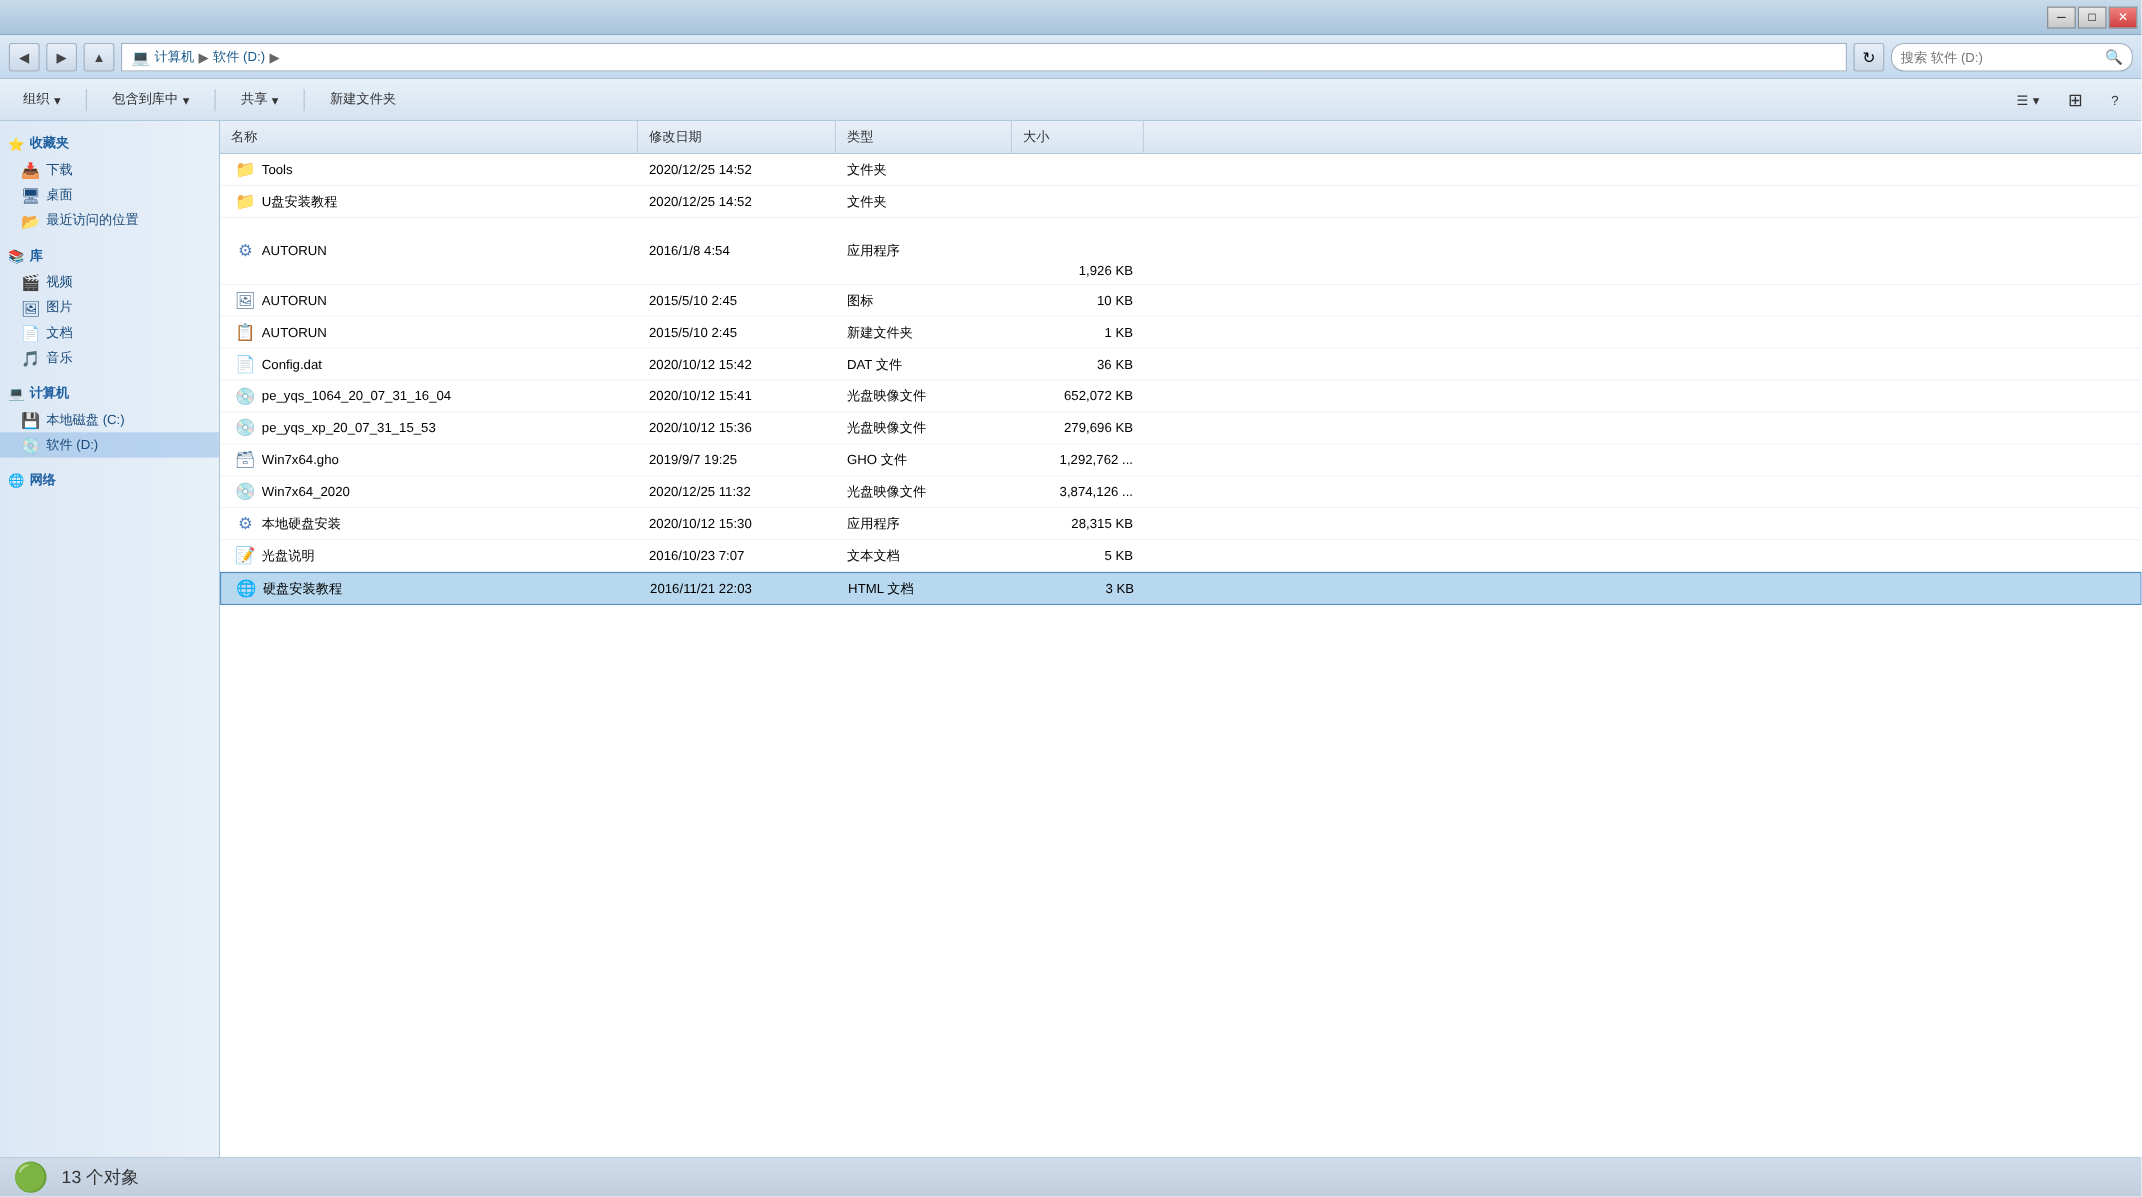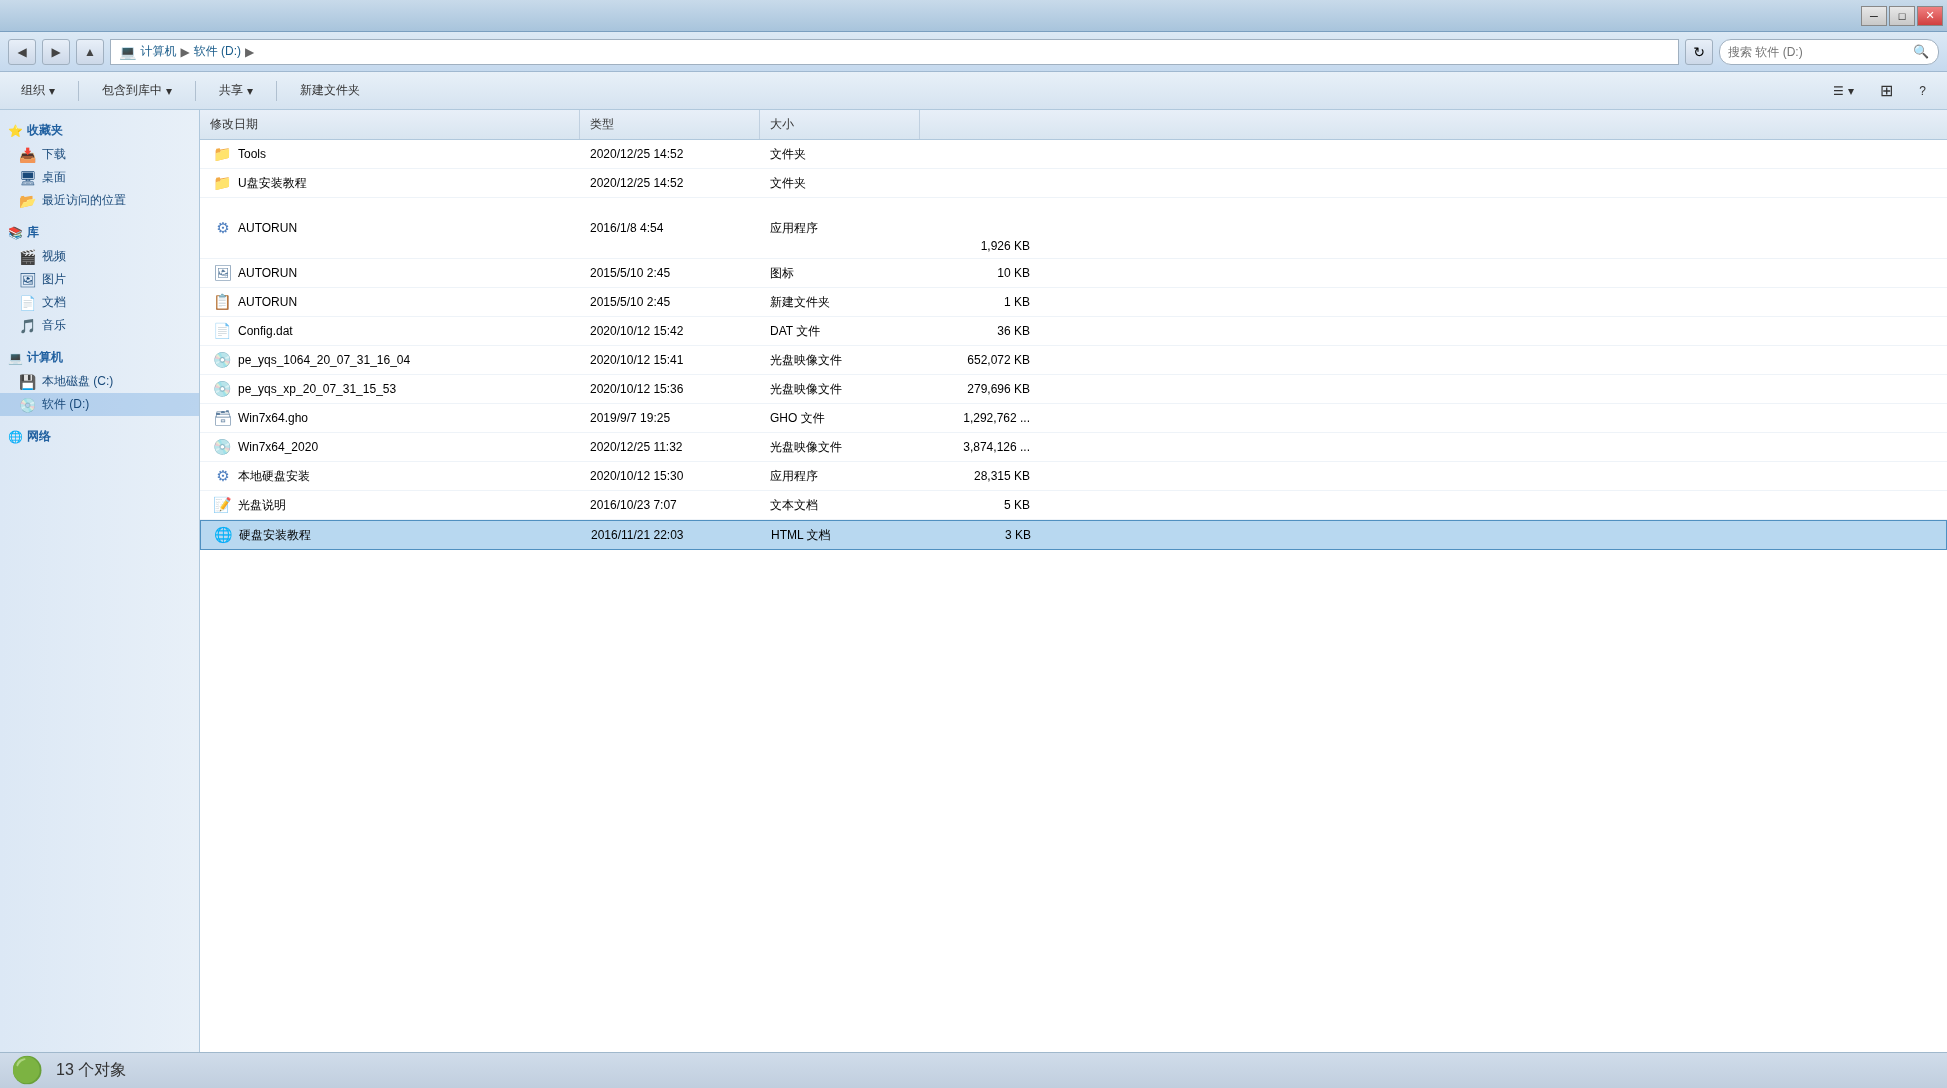--- a/index.html
+++ b/index.html
@@ -406,20 +406,21 @@
       <div class="sidebar-group-header">
         <span>🌐</span>
         <span>网络</span>
       </div>
     </div>
 
   </div>
 
   <div class="file-area">
     <div class="file-list-header">
+      <div class="col-header">名称</div>
       <div class="col-header">修改日期</div>
       <div class="col-header">类型</div>
       <div class="col-header">大小</div>
     </div>
 
     <div id="file-rows-container">
 
     <div class="file-row">
       <div class="file-cell name-cell">
         <span class="file-icon" style="color:#e8a020">📁</span>

